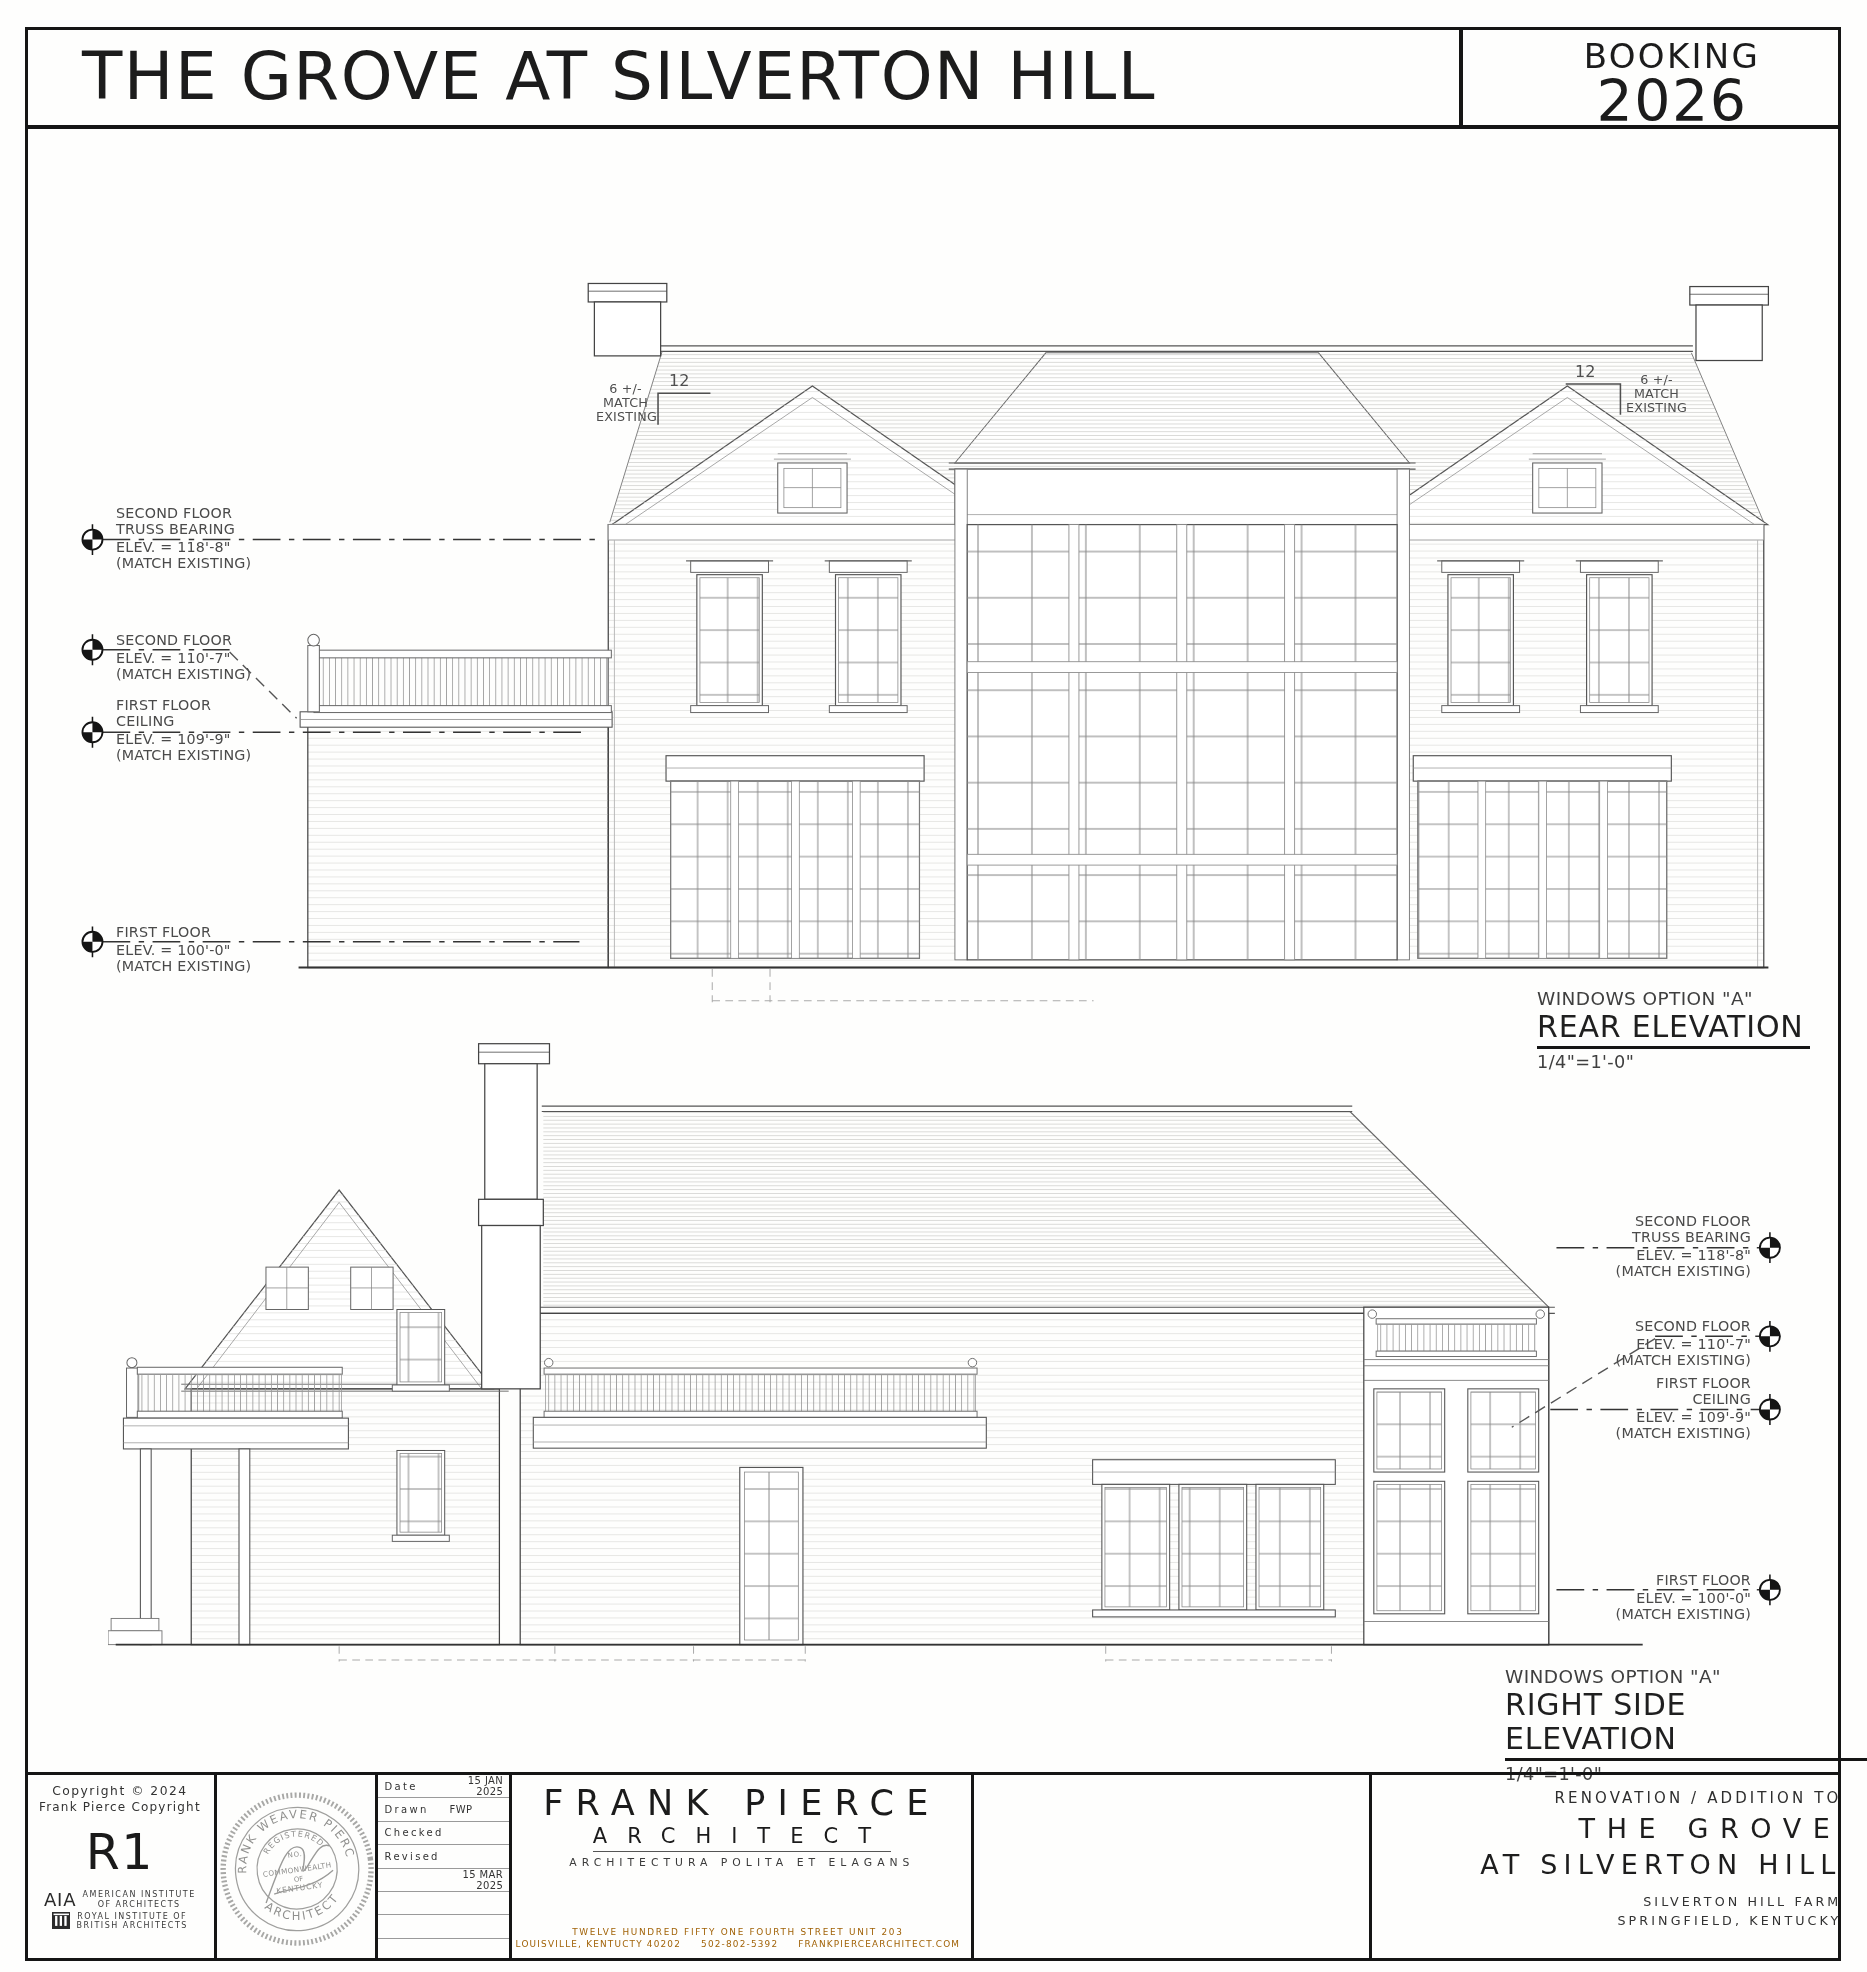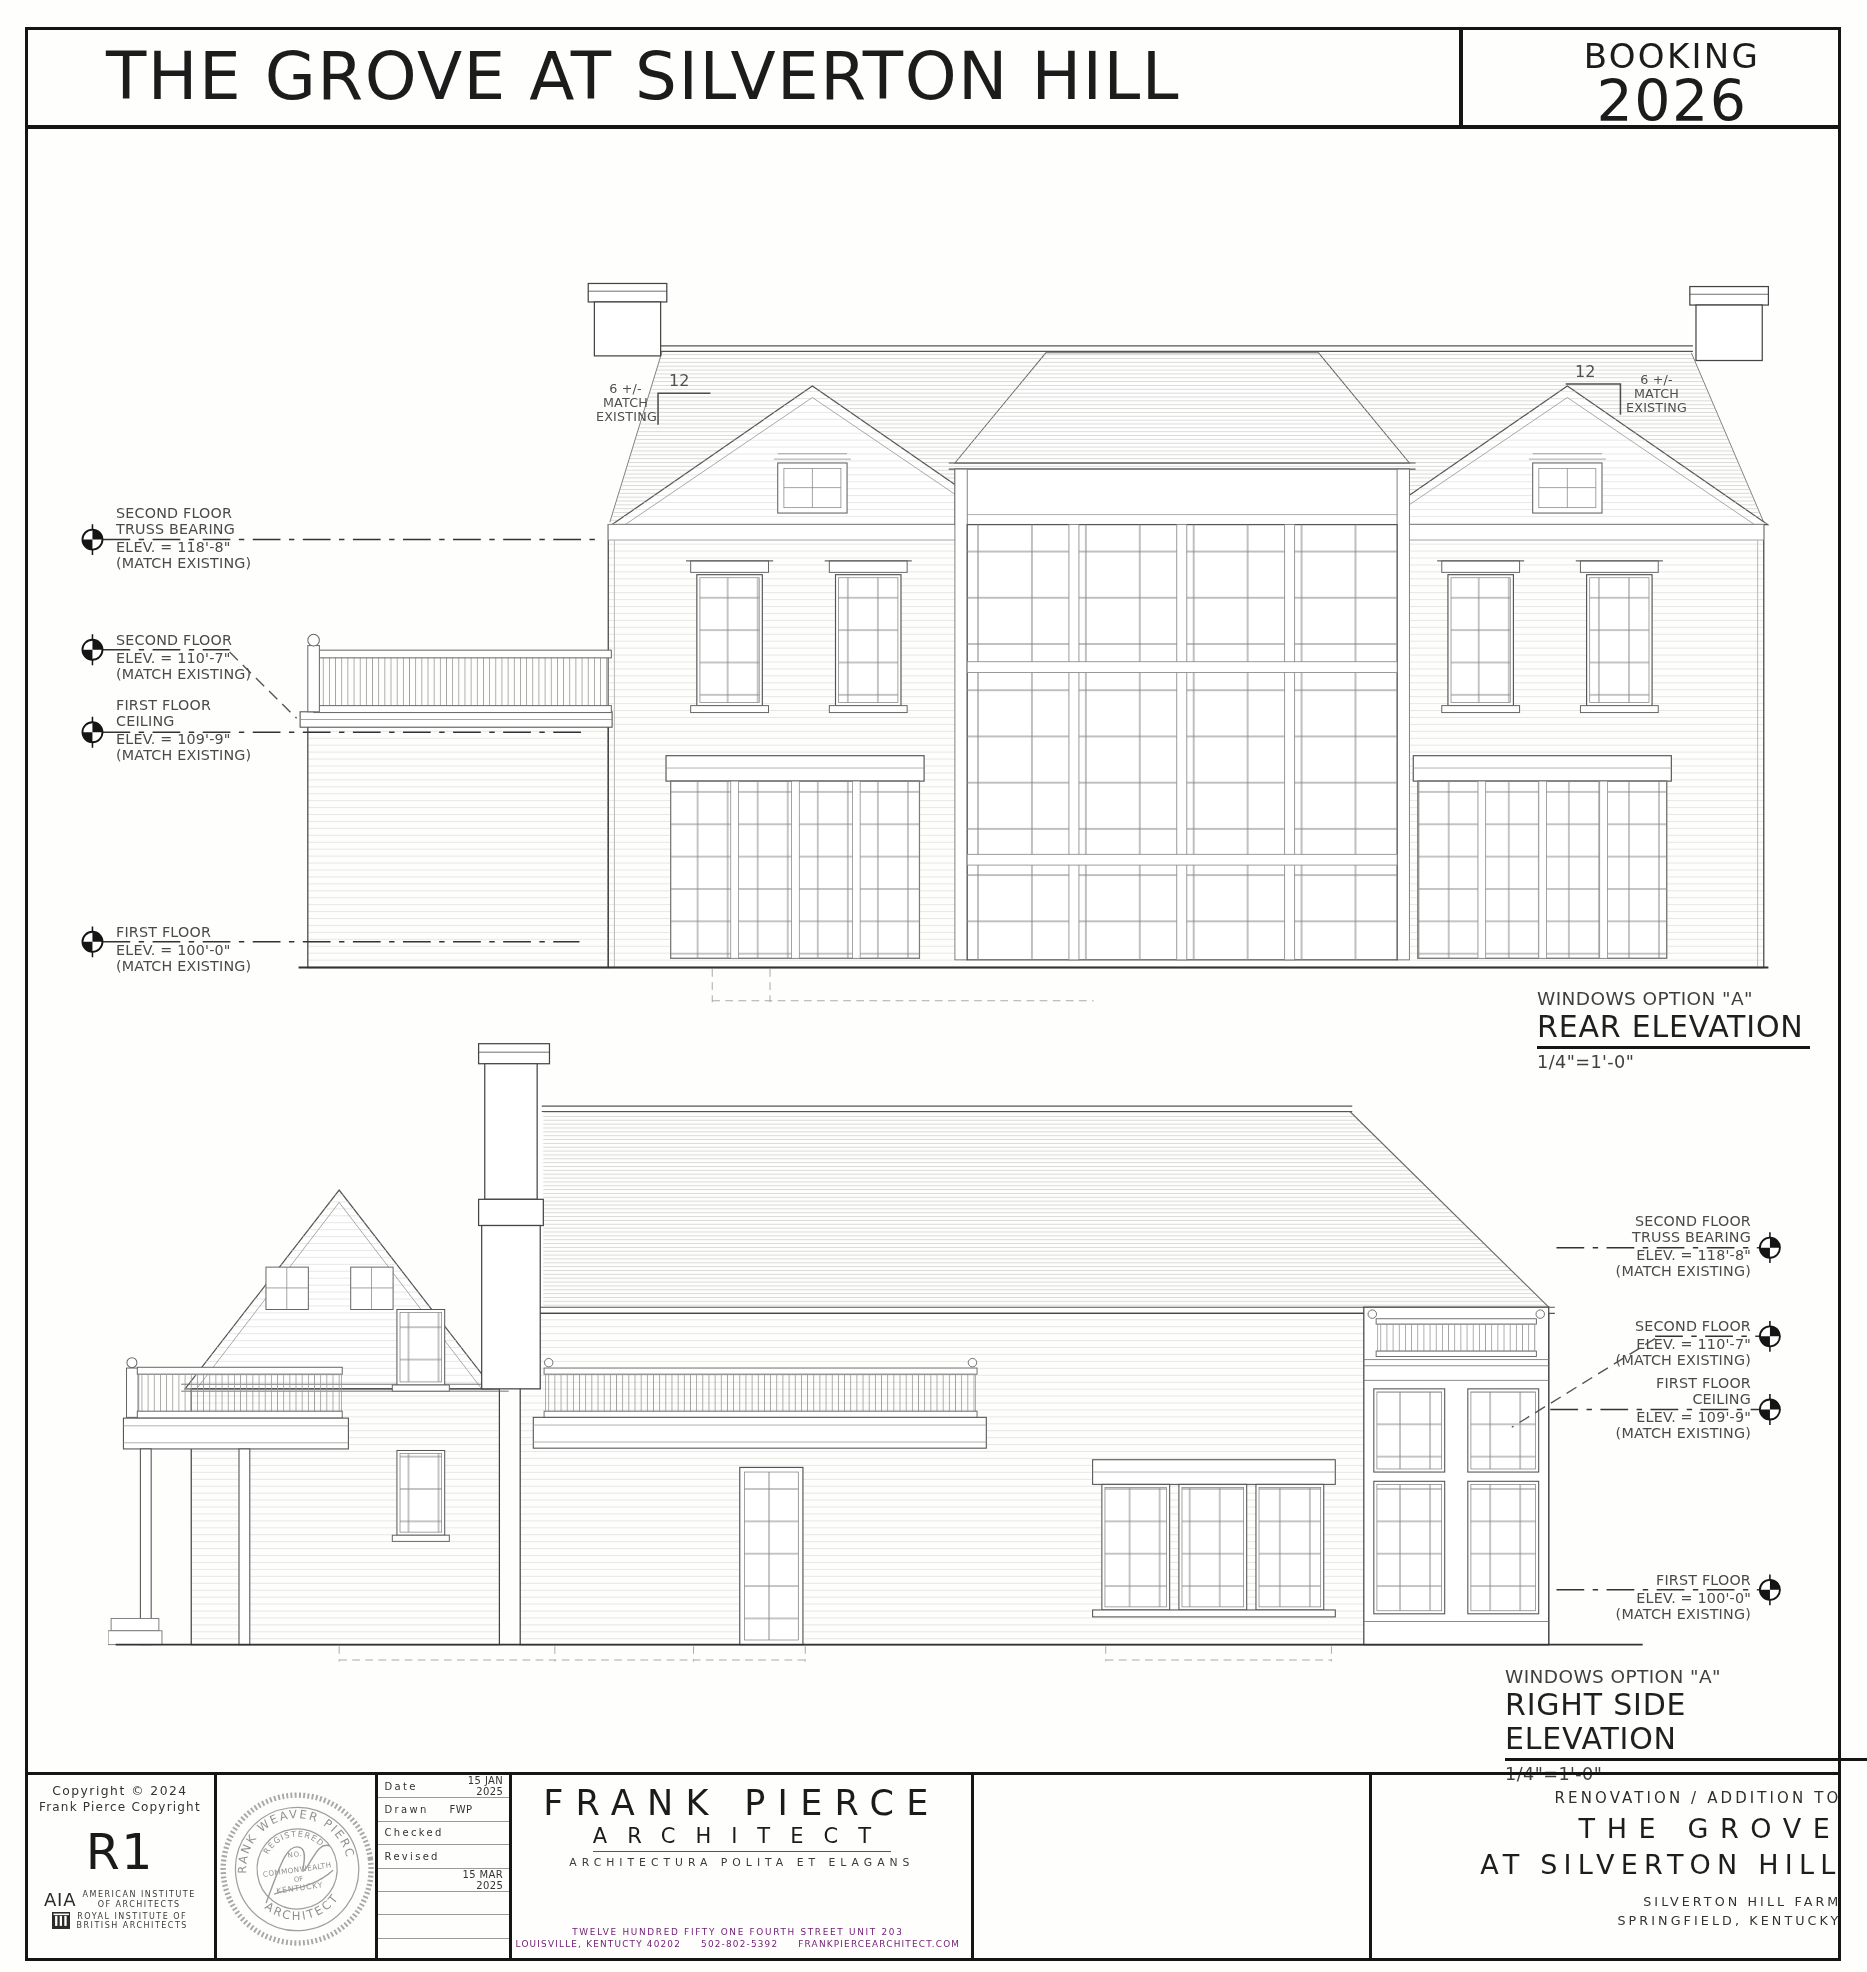--- a/index.html
+++ b/index.html
@@ -5,21 +5,21 @@
   html,body{margin:0;padding:0;background:#ffffff;}
   #page{position:relative;width:1867px;height:1973px;background:#fefefd;
         font-family:"DejaVu Sans","Liberation Sans",sans-serif;color:#222;overflow:hidden;}
   .abs{position:absolute;}
   
   #sheet{left:25.4px;top:27px;width:1816px;height:1934px;border:3.9px solid #151515;box-sizing:border-box;}
   #header-divider{left:1459px;top:27px;width:3.9px;height:102px;background:#151515;}
   #header-rule{left:25.4px;top:125px;width:1816px;height:3.9px;background:#151515;}
   
   #sheet-title{left:29px;top:27px;width:1426px;height:98px;display:flex;align-items:center;
-               padding-left:77px;font-size:66px;letter-spacing:1.5px;color:#1c1c1c;white-space:nowrap;overflow:hidden;}
+               padding-left:53px;font-size:66px;letter-spacing:1.5px;color:#1c1c1c;white-space:nowrap;overflow:hidden;}
   #booking{left:1463px;top:27px;width:378px;height:114px;display:flex;flex-direction:column;
            align-items:center;justify-content:center;color:#1c1c1c;padding-left:20px;}
   #booking .bk-label{font-size:34px;letter-spacing:2.3px;line-height:35px;}
   #booking .bk-year{font-size:57px;letter-spacing:1.5px;line-height:55px;}
   
   .anno{font-size:14.3px;line-height:16px;letter-spacing:0.2px;color:#4a4a4a;white-space:nowrap;}
   .anno .nm{}
   .anno .elev{padding-top:2.3px;}
   .anno-r{text-align:right;}
   .pitch-note{font-size:12.7px;line-height:14px;letter-spacing:0.2px;color:#4f4f4f;text-align:center;}
@@ -45,21 +45,21 @@
   .tb-row{flex:1;display:flex;align-items:center;border-top:1.2px solid #9a9a9a;padding:0 6.2px;box-sizing:border-box;}
   .tb-row:first-child{border-top:none;}
   .tb-row .lbl{width:65px;letter-spacing:2.3px;}
   .tb-row .val{flex:1;letter-spacing:0.4px;}
   .tb-row .val.right{text-align:right;}
   #tb-firm{width:462px;display:flex;flex-direction:column;align-items:center;padding-top:9.2px;}
   #tb-firm .f1{font-size:35px;letter-spacing:12.3px;color:#1b1b1b;line-height:39px;white-space:nowrap;}
   #tb-firm .f2{font-size:21px;letter-spacing:20px;color:#1b1b1b;line-height:26px;border-bottom:1.5px solid #555;
                padding-bottom:1.5px;white-space:nowrap;}
   #tb-firm .f3{font-size:10.8px;letter-spacing:5px;color:#3b3b3b;margin-top:3.9px;white-space:nowrap;}
-  #tb-firm .addr{position:absolute;bottom:10.8px;left:0;right:8px;text-align:center;color:#701a75;}
+  #tb-firm .addr{position:absolute;bottom:10.8px;left:0;right:8px;text-align:center;color:#a16207;}
   #tb-firm .a1{font-size:8.9px;letter-spacing:1.7px;line-height:12.3px;white-space:nowrap;}
   #tb-firm .a2{font-size:8.9px;letter-spacing:1.2px;line-height:12.3px;white-space:nowrap;display:flex;justify-content:center;gap:20px;}
   #tb-empty{flex:1;}
   #tb-project{width:469px;display:flex;flex-direction:column;align-items:flex-end;padding-top:12.3px;}
   #tb-project .p1{font-size:15px;letter-spacing:3.1px;color:#2e2e2e;line-height:23px;white-space:nowrap;}
   #tb-project .p2{font-size:27px;letter-spacing:11.6px;color:#1d1d1d;line-height:37px;white-space:nowrap;}
   #tb-project .p3{font-size:27px;letter-spacing:6.2px;color:#1d1d1d;line-height:35px;white-space:nowrap;}
   #tb-project .p4{font-size:12.7px;letter-spacing:3.1px;color:#333;line-height:18.5px;margin-top:10.8px;white-space:nowrap;}
   #tb-project .p5{font-size:12.7px;letter-spacing:3.1px;color:#333;line-height:18.5px;white-space:nowrap;}
   svg{display:block;}

